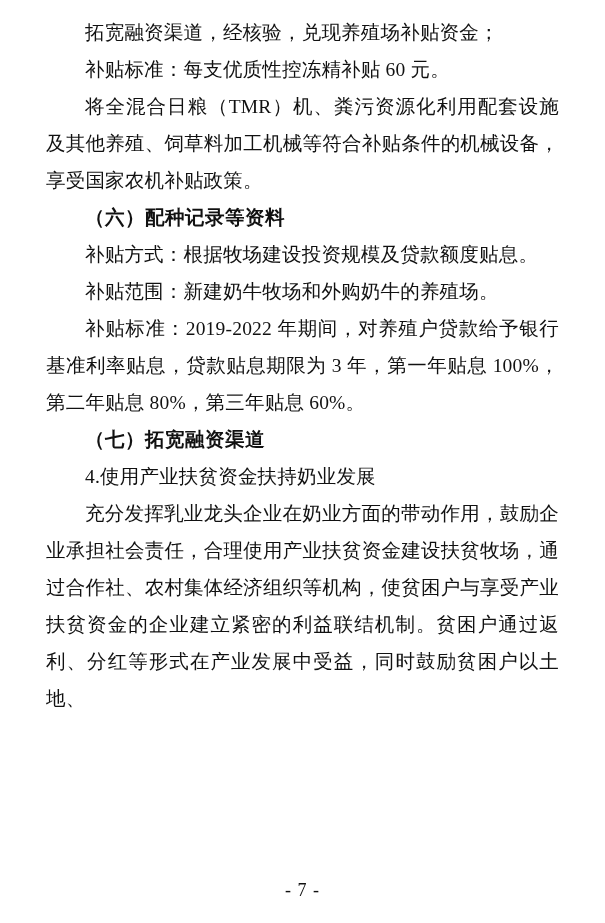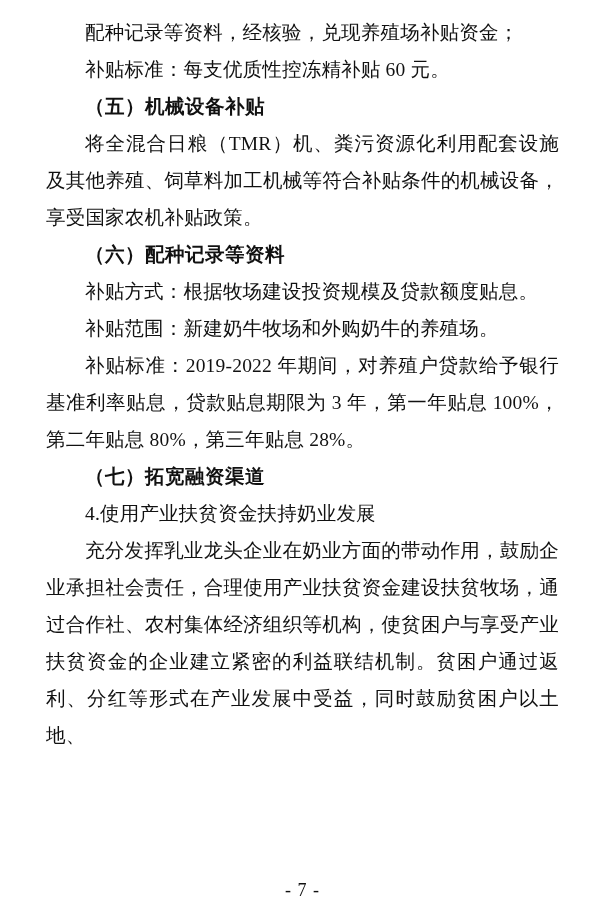--- a/index.html
+++ b/index.html
@@ -53,36 +53,35 @@
     color: #111111;
     letter-spacing: 1px;
   }
 </style>
 </head>
 <body>
 
 <div class="page">
   <div class="doc-body">
 
-    <p class="para">配种记录等资料，经核验，兑现养殖场补贴资金；</p>
+    <p class="para">拓宽融资渠道，经核验，兑现养殖场补贴资金；</p>
 
     <p class="para">补贴标准：每支优质性控冻精补贴 60 元。</p>
 
-    <p class="heading">（五）机械设备补贴</p>
 
     <p class="para">将全混合日粮（TMR）机、粪污资源化利用配套设施及其他养殖、饲草料加工机械等符合补贴条件的机械设备，享受国家农机补贴政策。</p>
 
     <p class="heading">（六）配种记录等资料</p>
 
 
     <p class="para">补贴方式：根据牧场建设投资规模及贷款额度贴息。</p>
 
     <p class="para">补贴范围：新建奶牛牧场和外购奶牛的养殖场。</p>
 
-    <p class="para">补贴标准：2019-2022 年期间，对养殖户贷款给予银行基准利率贴息，贷款贴息期限为 3 年，第一年贴息 100%，第二年贴息 80%，第三年贴息 28%。</p>
+    <p class="para">补贴标准：2019-2022 年期间，对养殖户贷款给予银行基准利率贴息，贷款贴息期限为 3 年，第一年贴息 100%，第二年贴息 80%，第三年贴息 60%。</p>
 
     <p class="heading">（七）拓宽融资渠道</p>
 
     <p class="para">4.使用产业扶贫资金扶持奶业发展</p>
 
     <p class="para">充分发挥乳业龙头企业在奶业方面的带动作用，鼓励企业承担社会责任，合理使用产业扶贫资金建设扶贫牧场，通过合作社、农村集体经济组织等机构，使贫困户与享受产业扶贫资金的企业建立紧密的利益联结机制。贫困户通过返利、分红等形式在产业发展中受益，同时鼓励贫困户以土地、</p>
 
   </div>
 
   <div class="page-number">- 7 -</div>

